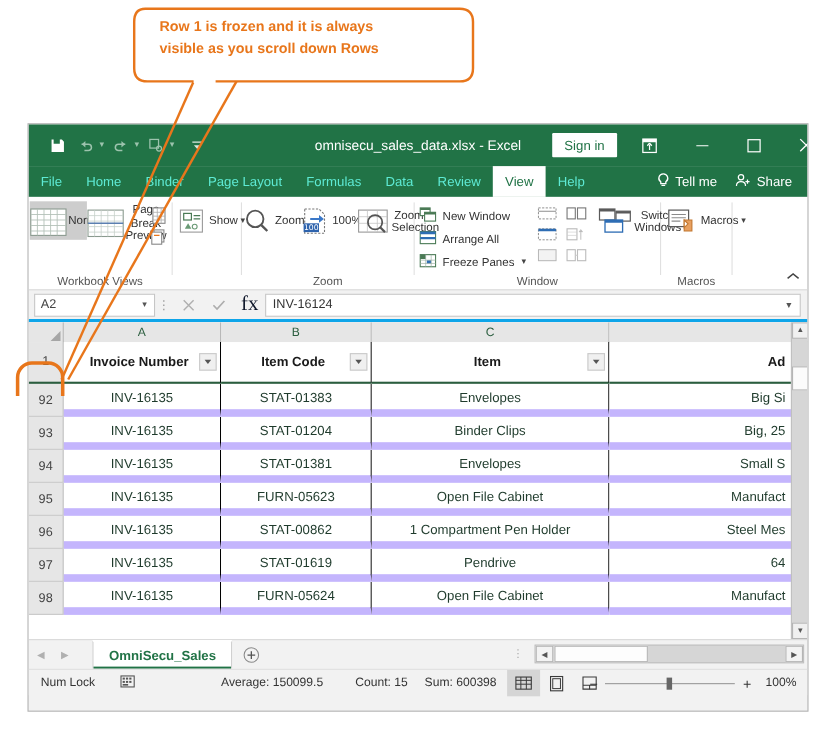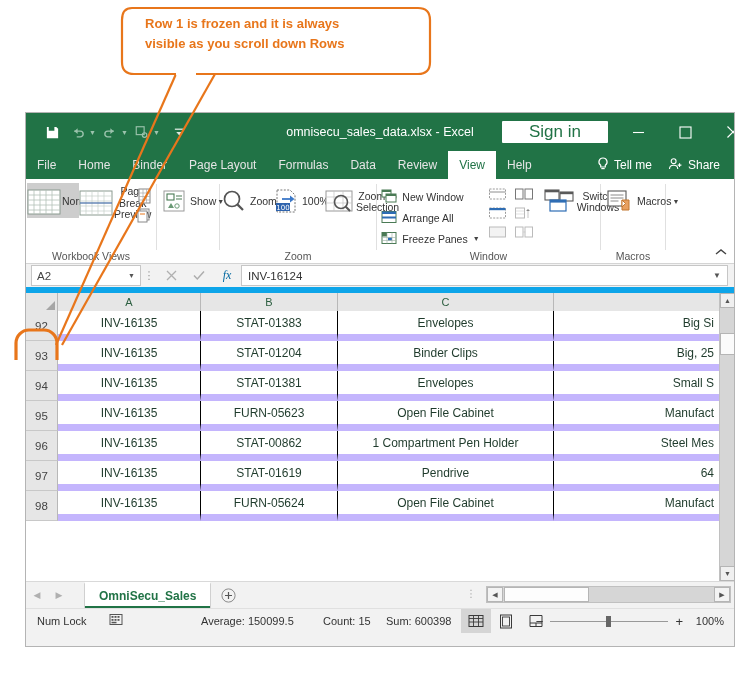--- a/index.html
+++ b/index.html
@@ -34,33 +34,33 @@
   }
   .qat { display: flex; align-items: center; padding-left: 14px; gap: 2px; }
   .qat-btn { width: 24px; height: 22px; display: flex; align-items: center; justify-content: center; color: #ffffff; font-size: 14px; }
   .qat-btn.dim { color: #9cc3ad; }
   .qat-car { font-size: 7px; color: #9cc3ad; margin-left: -3px; }
   #title-text {
     position: absolute; left: 0; right: 0; text-align: center;
     color: #ffffff; font-size: 12.5px;
   }
   #signin-btn {
-    position: absolute; left: 476px; top: 8px; height: 22px; padding: 0 27px;
-    background: #ffffff; color: #217346; font-size: 17px;
+    position: absolute; left: 476px; top: 8px; height: 22px; padding: 0 11px;
+    background: #ffffff; color: #217346; font-size: 12px;
     display: flex; align-items: center; border-radius: 1px;
   }
   .wbtn { position: absolute; top: 0; height: 38px; width: 45px; display: flex; align-items: center; justify-content: center; color: #fff; font-size: 13px; }
   #btn-ribbon-display { left: 542px; }
   #btn-min { left: 590px; }
   #btn-max { left: 637px; }
   #btn-close { left: 684px; font-size: 15px; }
 
   
   #ribbon-tabs { height: 28px; background: #217346; display: flex; align-items: stretch; position: relative; }
-  .rtab { padding: 0 11px; display: flex; align-items: center; color: #e5e5e5; font-size: 12px; }
+  .rtab { padding: 0 11px; display: flex; align-items: center; color: #5eead4; font-size: 12px; }
   .rtab.active { background: #ffffff; color: #217346; }
   #ribbon-right { position: absolute; right: 8px; top: 0; height: 28px; display: flex; align-items: center; gap: 4px; }
   .rtab-icon { display: flex; align-items: center; color: #fff; font-size: 12px; gap: 5px; padding: 0 6px; }
 
   
   #ribbon-body { height: 85px; background: #ffffff; border-bottom: 1px solid #d4d4d4; display: flex; position: relative; }
   .rgroup { position: relative; height: 85px; display: flex; flex-direction: column; align-items: center; }
   .rgroup-sep { width: 1px; background: #e0e0e0; height: 66px; margin-top: 5px; }
   .rgroup-label { position: absolute; bottom: 2px; left: 0; right: 0; text-align: center; font-size: 10.5px; color: #555; }
   .rgroup-items { display: flex; align-items: flex-start; padding-top: 4px; height: 66px; }
@@ -68,21 +68,21 @@
   .bigbtn.sel { background: #cdcdcd; }
   .bigbtn .bi { height: 32px; display: flex; align-items: center; justify-content: center; }
   .bigbtn .blabel { padding: 0 1px; }
   .smallcol { display: flex; flex-direction: column; justify-content: center; padding-top: 3px; }
   .smallbtn { display: flex; align-items: center; font-size: 10.5px; color: #333; height: 21px; gap: 5px; padding: 0 4px; }
   .minicol { display: flex; flex-direction: column; justify-content: center; padding-top: 4px; gap: 2px; }
   .minibtn { width: 20px; height: 17px; }
   #collapse-ribbon { position: absolute; right: 6px; bottom: 4px; font-size: 11px; color: #444; }
 
   
-  #formula-bar { height: 29px; background: #f2f2f2; display: flex; align-items: center; padding: 0 6px 0 5px; gap: 0; border-bottom: 6px solid #0ea5e9; }
+  #formula-bar { height: 29px; background: #f2f2f2; display: flex; align-items: center; padding: 0 6px 0 5px; gap: 0; border-bottom: 3px solid #0ea5e9; }
   #name-box { width: 110px; height: 21px; background: #fff; border: 1px solid #c6c6c6; display: flex; align-items: center; padding: 0 5px; font-size: 11.5px; color: #444; justify-content: space-between; }
   #name-box .cv { font-size: 7px; color: #555; }
   #fb-dots { width: 16px; text-align: center; color: #999; font-size: 11px; letter-spacing: 0; }
   .fb-icon { width: 28px; height: 21px; display: flex; align-items: center; justify-content: center; font-size: 12px; color: #aaa; }
   #fb-input { flex: 1; height: 21px; background: #fff; border: 1px solid #c6c6c6; display: flex; align-items: center; padding: 0 6px; font-size: 11.5px; color: #333; justify-content: space-between; }
   #fb-input .cv { font-size: 8px; color: #555; }
 
   
   #grid-area { position: relative; height: 288px; background: #fff; overflow: hidden; }
   #colhdr { height: 18px; background: #e6e6e6; display: flex; border-bottom: 1px solid #9fb5a5; }
@@ -484,38 +484,62 @@
     <div class="fb-icon">
       <svg width="11" height="11" viewBox="0 0 11 11">
           <path stroke="#b0b0b0" stroke-width="1.3" d="M1 1l9 9M10 1l-9 9"></path>
         </svg>
     </div>
     <div class="fb-icon">
       <svg width="12" height="11" viewBox="0 0 12 11">
           <path fill="none" stroke="#adadad" stroke-width="1.5" d="M1 5.5l3.3 3.5L11 1.6"></path>
         </svg>
     </div>
-    <div class="fb-icon" style="color:#0369a1;font-style:italic;font-family:'Liberation Serif',serif;font-size:12px">fx</div>
+    <div class="fb-icon" style="color:#0f172a;font-family:'Liberation Serif',serif;font-size:19px">fx</div>
     <div id="fb-input">
       <span>INV-16124</span>
       <span class="cv">▼</span>
     </div>
   </div>
 
   <div id="grid-area">
     <div id="colhdr">
       <div id="corner"></div>
       <div class="colcell" style="width:143px">A</div>
       <div class="colcell" style="width:137px">B</div>
       <div class="colcell" style="width:216px">C</div>
       <div class="colcell" style="width:167px"></div>
     </div>
 
     <div id="rows-wrap">
 
+      <div class="xrow hdrrow">
+        <div class="rowhdr">1</div>
+        <div class="cellrow">
+          <div class="xcell c-center" style="width:143px">
+            <span style="flex:1;text-align:center;padding-left:14px">Invoice Number</span>
+            <span class="fltr">
+                <i></i>
+              </span>
+          </div>
+          <div class="xcell c-center" style="width:137px">
+            <span style="flex:1;text-align:center;padding-left:14px">Item Code</span>
+            <span class="fltr">
+                <i></i>
+              </span>
+          </div>
+          <div class="xcell c-center" style="width:216px">
+            <span style="flex:1;text-align:center;padding-left:14px">Item</span>
+            <span class="fltr">
+                <i></i>
+              </span>
+          </div>
+          <div class="xcell c-right" style="width:167px">Ad</div>
+        </div>
+      </div>
 
       <div class="xrow">
         <div class="rowhdr">92</div>
         <div class="cellrow">
           <div class="xcell c-center" style="width:143px">INV-16135</div>
           <div class="xcell c-center" style="width:137px">STAT-01383</div>
           <div class="xcell c-center" style="width:216px">Envelopes</div>
           <div class="xcell c-right" style="width:167px">Big Si</div>
         </div>
       </div>

